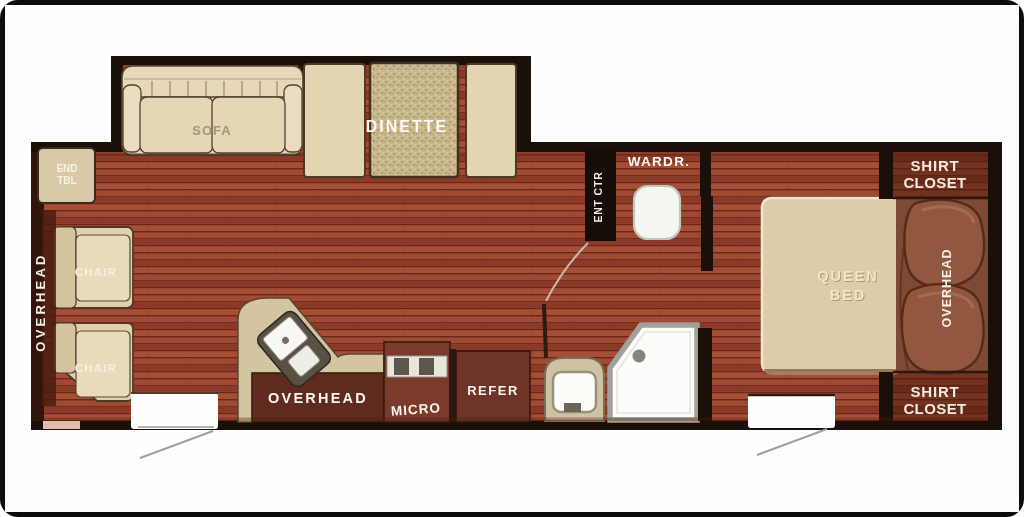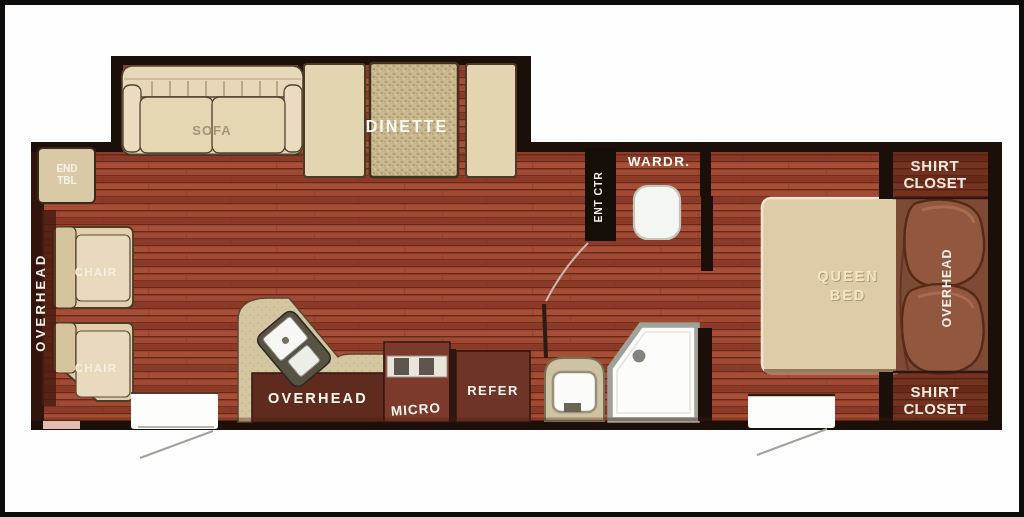--- a/index.html
+++ b/index.html
@@ -1,16 +1,16 @@
 <!DOCTYPE html>
 <html><head>
 <meta charset="utf-8">
 <style>
   html,body{margin:0;padding:0;background:#fff;}
-  #stage{position:relative;width:1024px;height:517px;overflow:hidden;background:#fff;}
+  #stage{position:relative;width:1024px;height:517px;overflow:hidden;background:#fff;border-radius:18px;}
   svg{display:block;}
   text{font-family:"Liberation Sans",sans-serif;}
 </style>
 </head>
 <body>
 <div id="stage">
 <svg width="1024" height="517" viewBox="0 0 1024 517" xmlns="http://www.w3.org/2000/svg">
 <defs>
   <pattern id="planks" x="0" y="0" width="128" height="21" patternUnits="userSpaceOnUse">
     <rect width="128" height="21" fill="#98422e"></rect>

